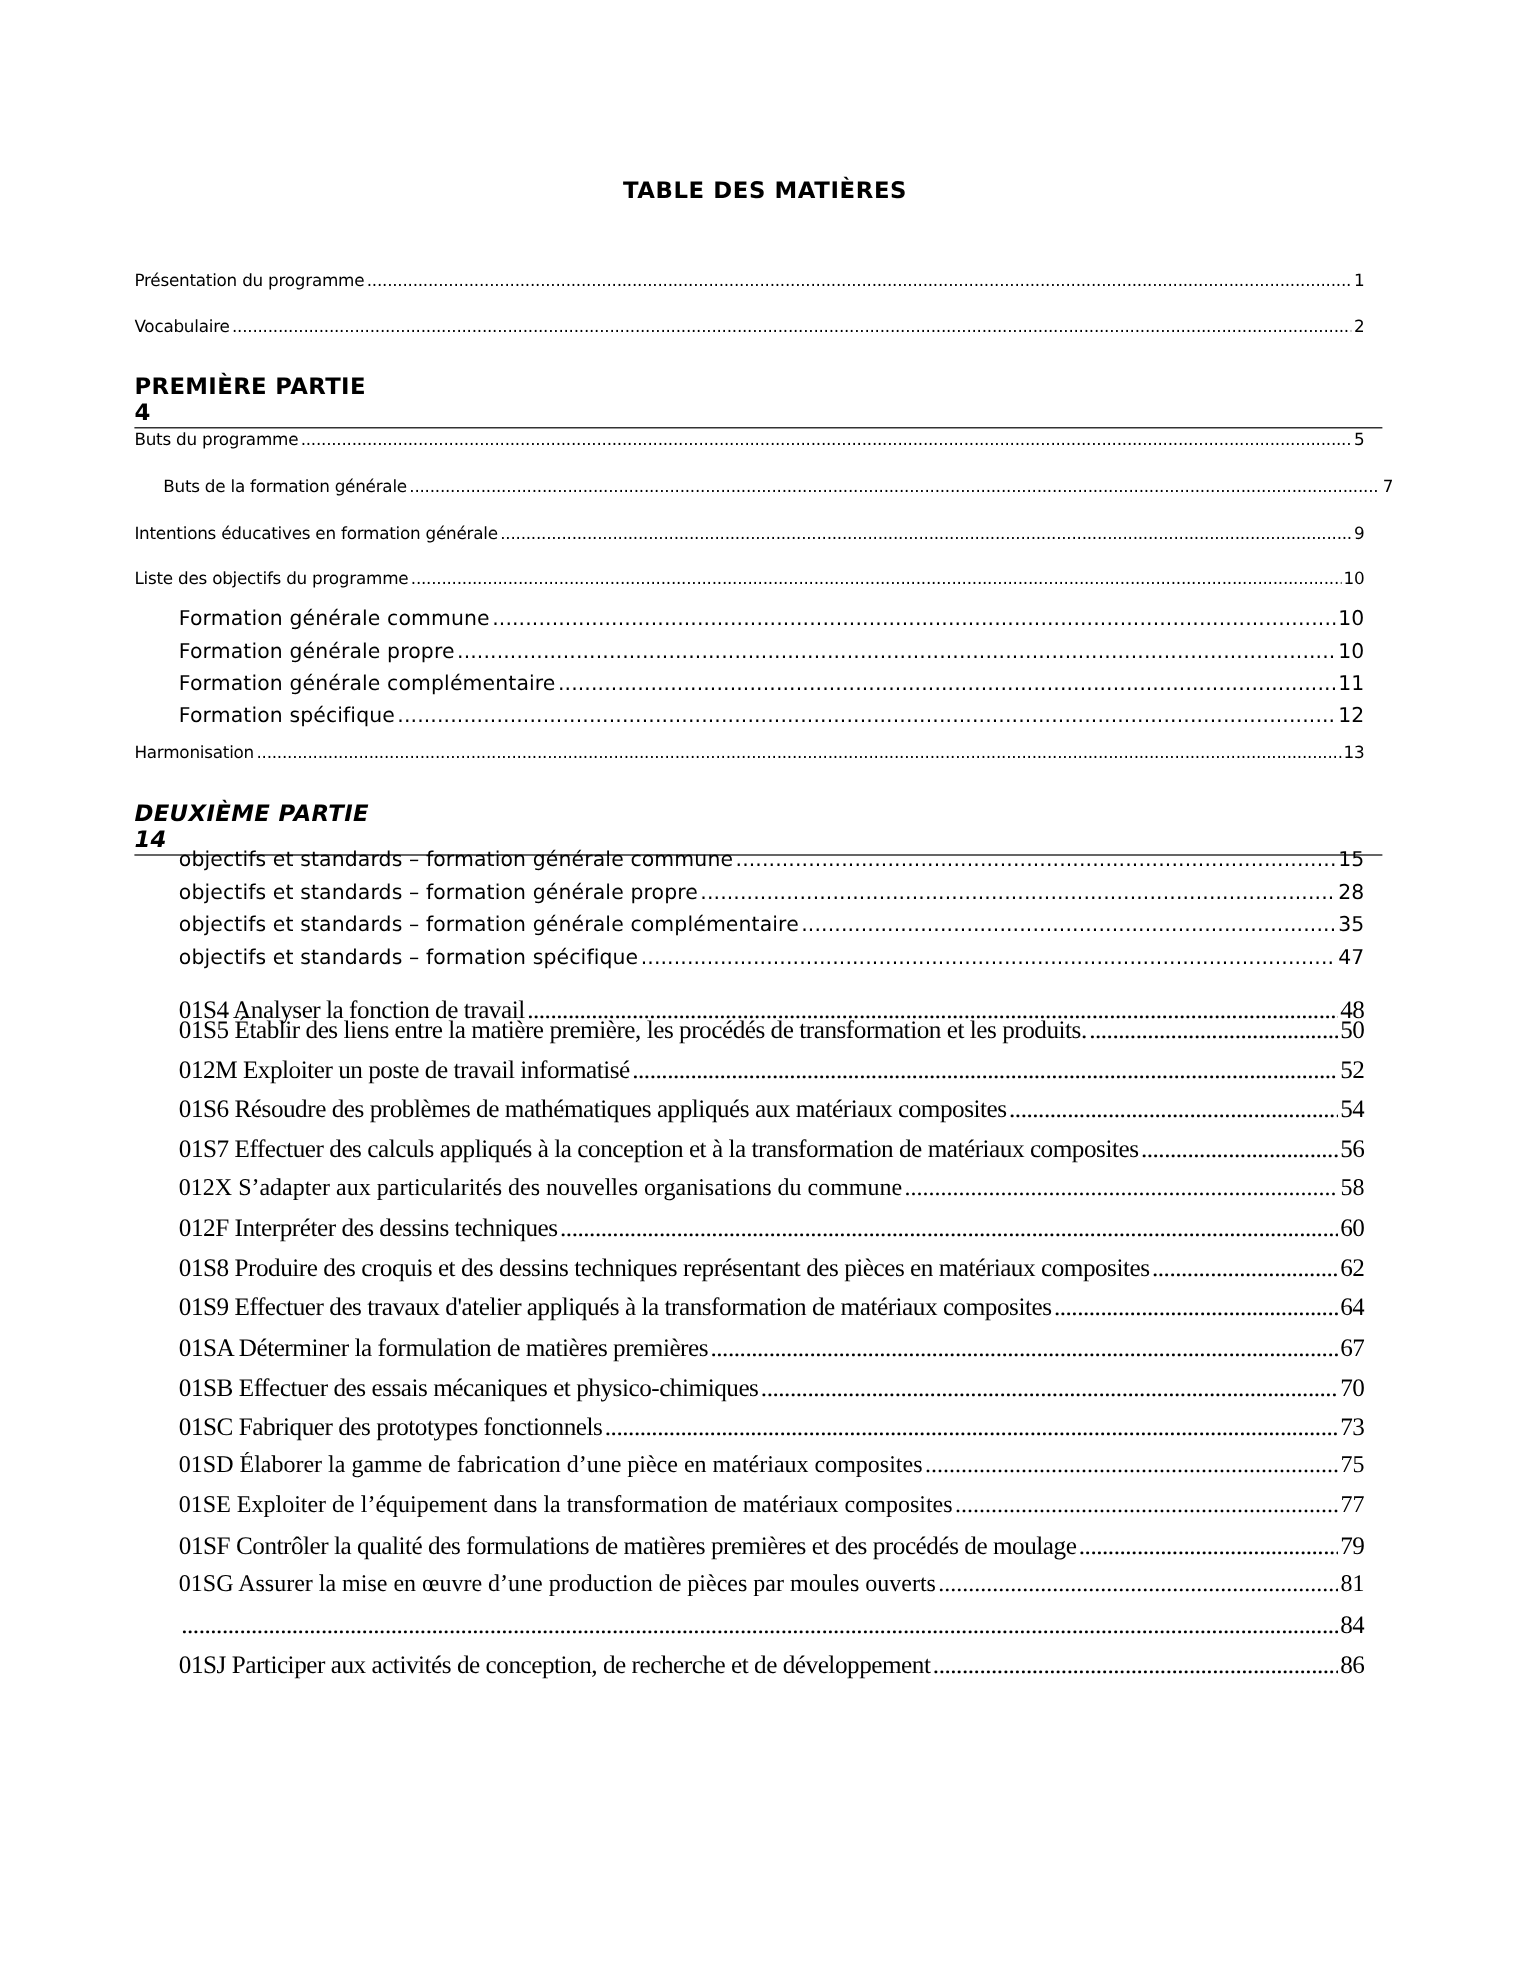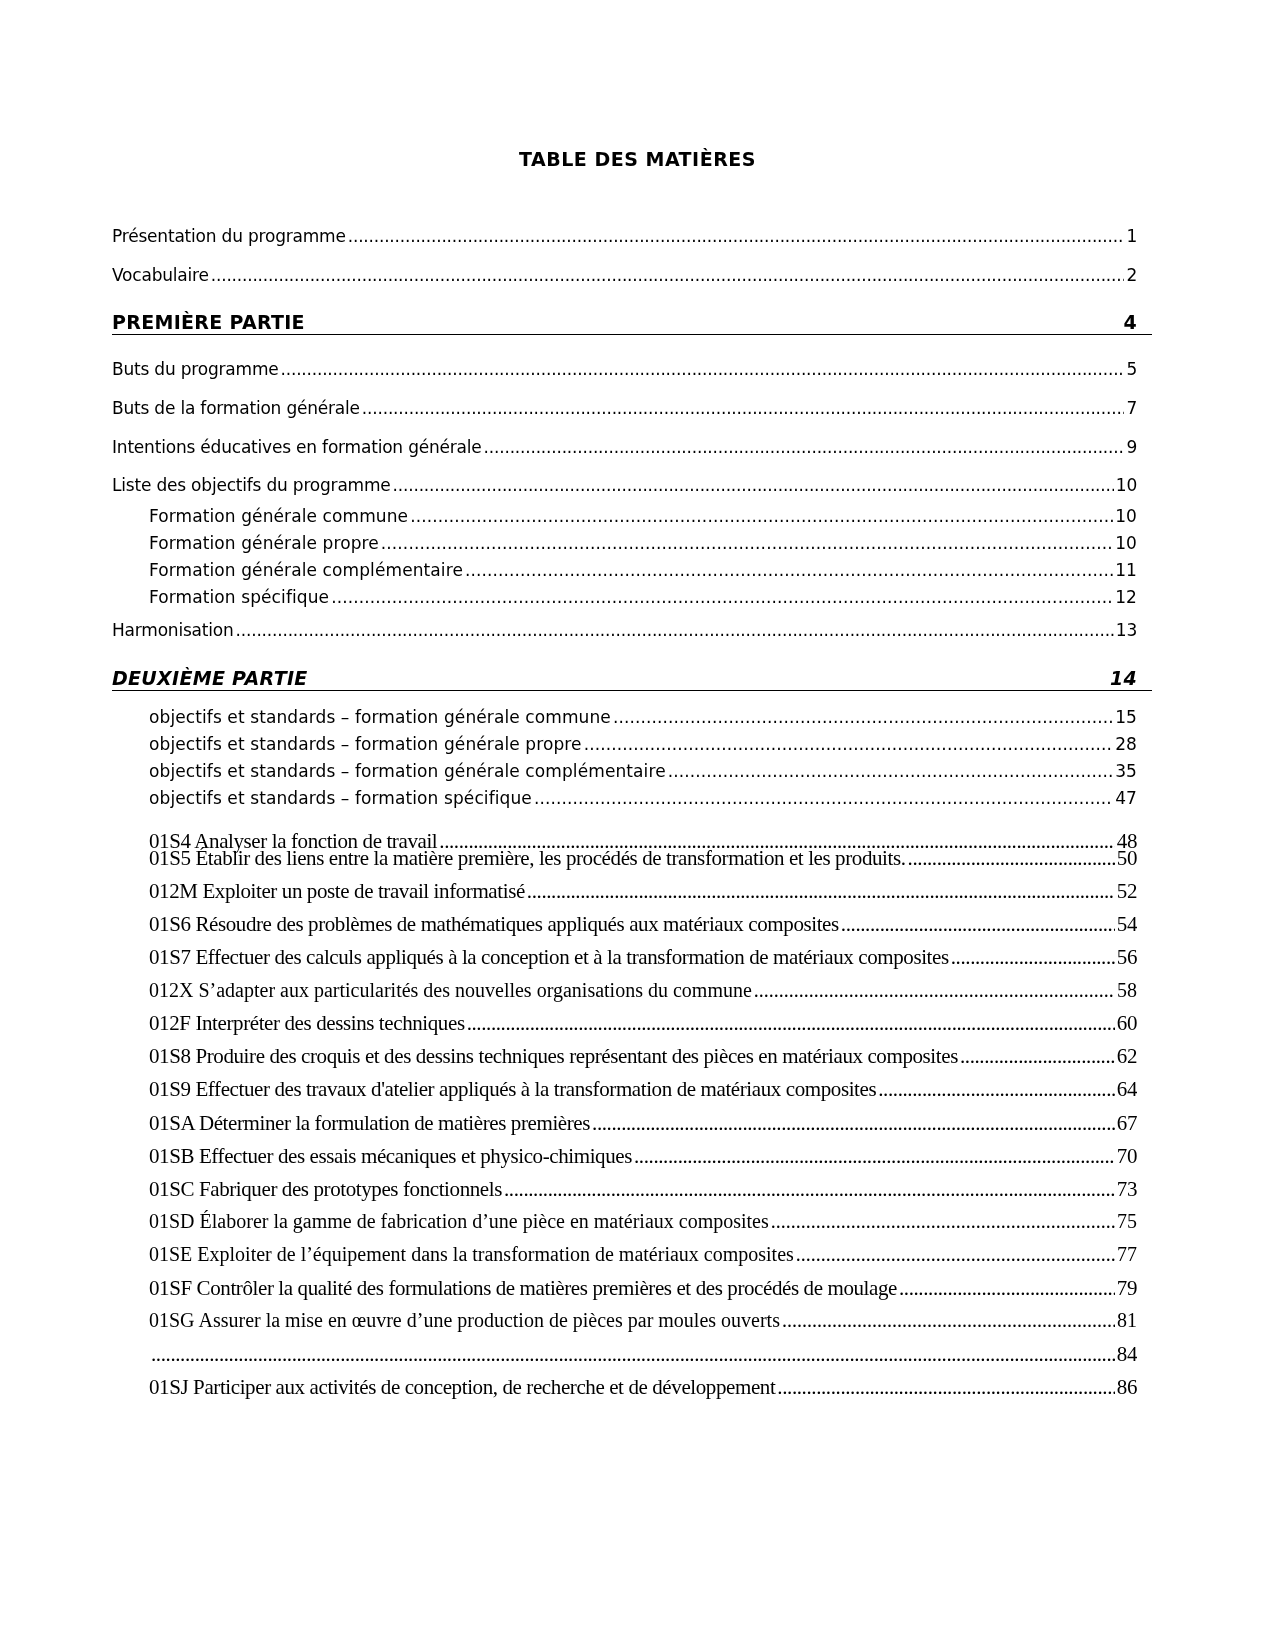--- a/index.html
+++ b/index.html
@@ -13,30 +13,30 @@
       position: absolute; display: flex; align-items: baseline; white-space: nowrap; overflow: hidden;
     }
     .row .label { flex: 0 0 auto; }
     .row .dots {
       flex: 1 1 auto; overflow: hidden; white-space: nowrap; margin: 0 2px;
     }
     .row .dots::after {
       content: "..................................................................................................................................................................................................................................................................................";
     }
     .row .page-num { flex: 0 0 auto; text-align: right; }
-    .sans { font-family: "DejaVu Sans", sans-serif; font-size: 17px; letter-spacing: -0.2px; }
+    .sans { font-family: "DejaVu Sans", sans-serif; font-size: 14px; letter-spacing: -0.2px; }
     .sans-sub { font-family: "DejaVu Sans", sans-serif; font-size: 17px; letter-spacing: 0.1px; }
     .serif { font-family: "Liberation Serif", serif; font-size: 21px; letter-spacing: -0.4px; }
     .serif2 { font-family: "Liberation Serif", serif; font-size: 20px; }
     .l1 { left: 112px; width: 1025px; }
     .l2 { left: 149px; width: 988px; }
     .part {
       position: absolute; left: 112px; width: 1040px; display: flex; justify-content: space-between;
       font-family: "DejaVu Sans", sans-serif; font-weight: bold; font-size: 19px; letter-spacing: 0.3px;
-      border-bottom: 1.5px solid #000; padding-bottom: 1px;
+      border-bottom: 1.5px solid #000; padding-bottom: 1px; flex-direction: column;
     }
     .part .pnum { padding-right: 15px; }
   </style>
 </head>
 <body>
 
 <div class="page">
 
   <div class="title">TABLE DES MATIÈRES</div>
 
@@ -54,21 +54,21 @@
   <div class="part" style="top:311px;">
     <span>PREMIÈRE PARTIE</span>
     <span class="pnum">4</span>
   </div>
 
   <div class="row l1 sans" style="top:359px;">
     <span class="label">Buts du programme</span>
     <span class="dots"></span>
     <span class="page-num">5</span>
   </div>
-  <div class="row l1 sans" style="top:398px;">
+  <div class="row l1 sans" style="top:398px;margin-left:24px;">
     <span class="label">Buts de la formation générale</span>
     <span class="dots"></span>
     <span class="page-num">7</span>
   </div>
   <div class="row l1 sans" style="top:437px;">
     <span class="label">Intentions éducatives en formation générale</span>
     <span class="dots"></span>
     <span class="page-num">9</span>
   </div>
   <div class="row l1 sans" style="top:475px;">

